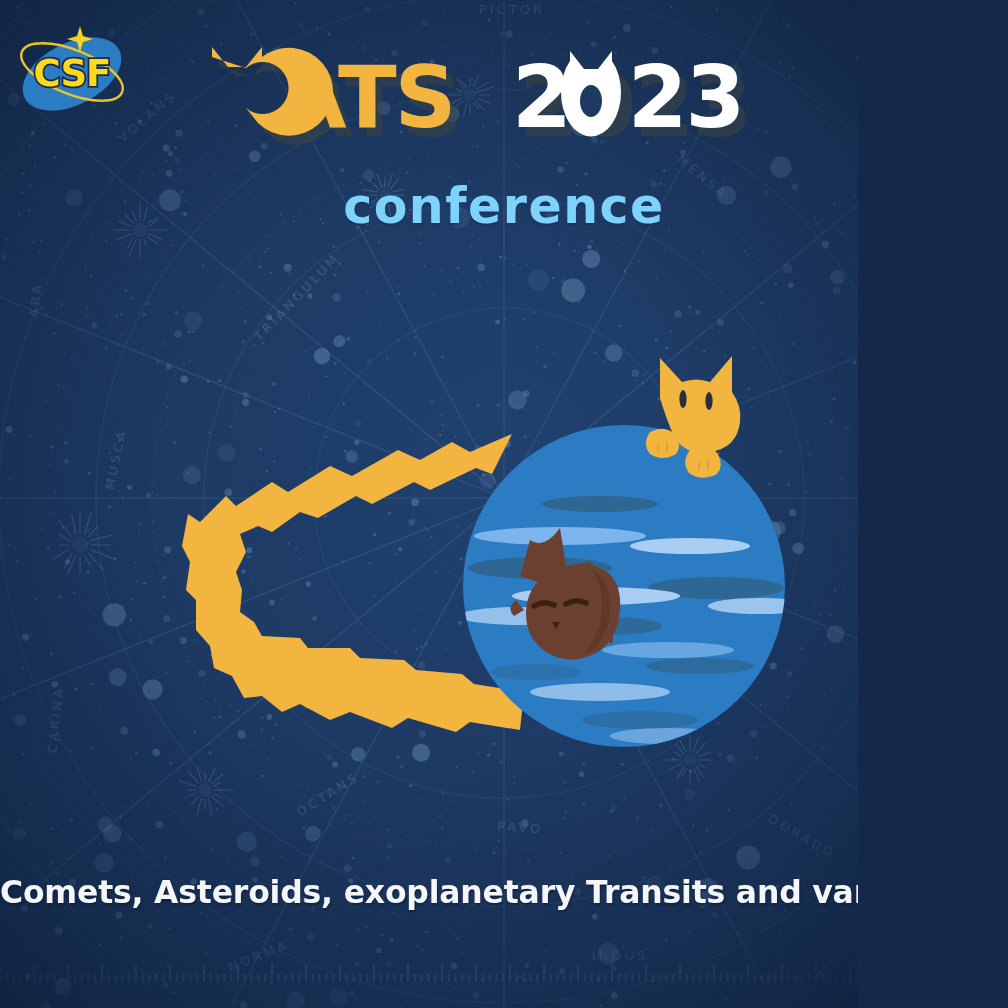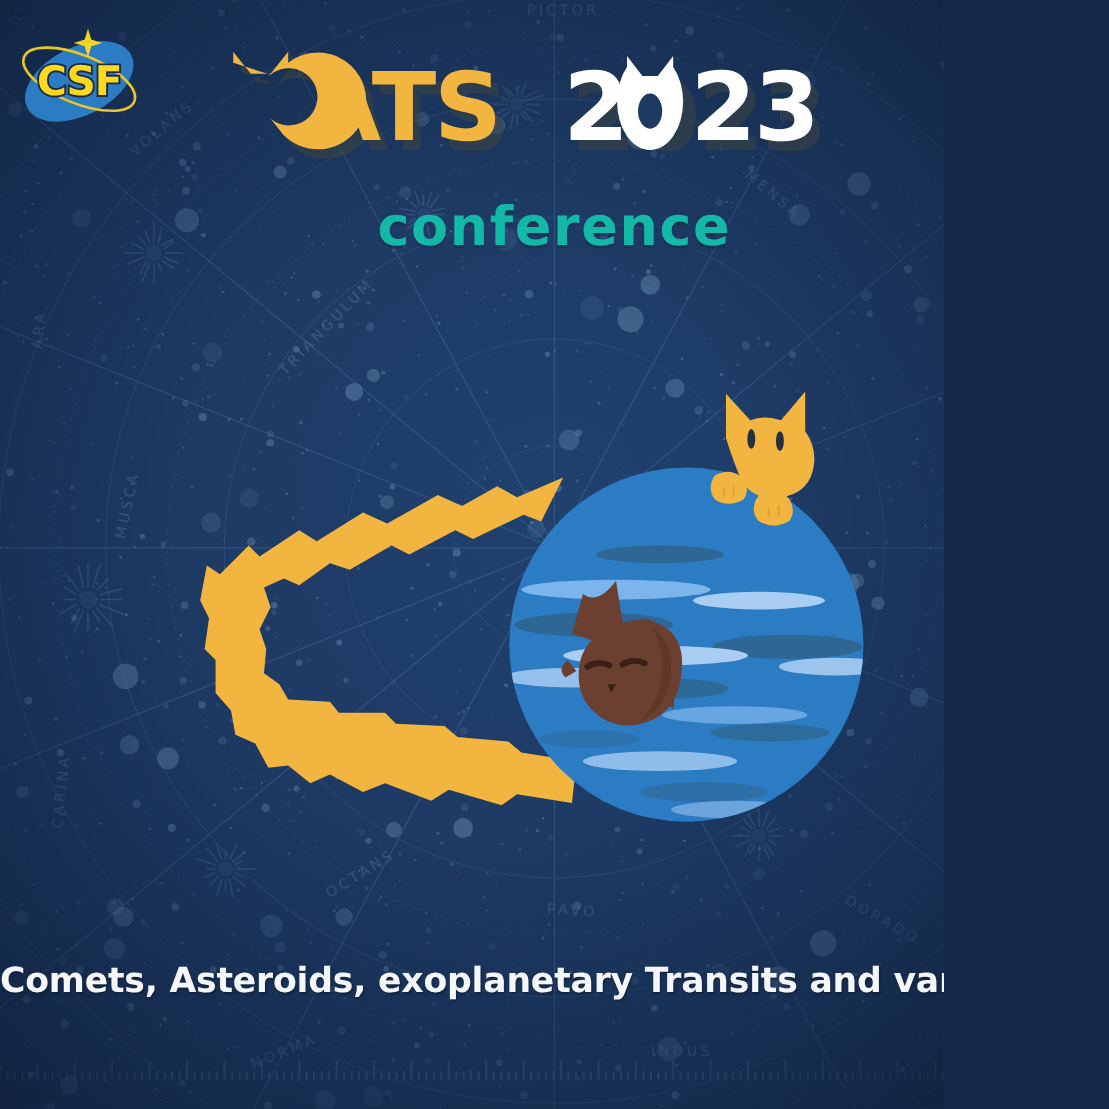--- a/index.html
+++ b/index.html
@@ -24,21 +24,21 @@
   #title-row{
     position:absolute;left:0;top:36px;width:1008px;height:120px;
     display:flex;align-items:center;justify-content:center;
   }
   #title-svg{display:block;}
   #conference{
     position:absolute;left:0;top:178px;width:1008px;
     text-align:center;
     font-family:"DejaVu Sans", sans-serif;
     font-weight:bold;font-size:49px;letter-spacing:1.5px;
-    color:#14b8a6;
+    color:#7dd3fc;
     text-shadow:0 2px 0 rgba(20,36,64,.35);
   }
   
   #art{position:absolute;left:0;top:300px;width:1008px;height:500px;}
   
   #tagline{
     position:absolute;left:0;top:874px;width:1008px;
     text-align:center;
     font-family:"DejaVu Sans", sans-serif;
     font-weight:bold;font-size:31.5px;letter-spacing:-0.2px;

